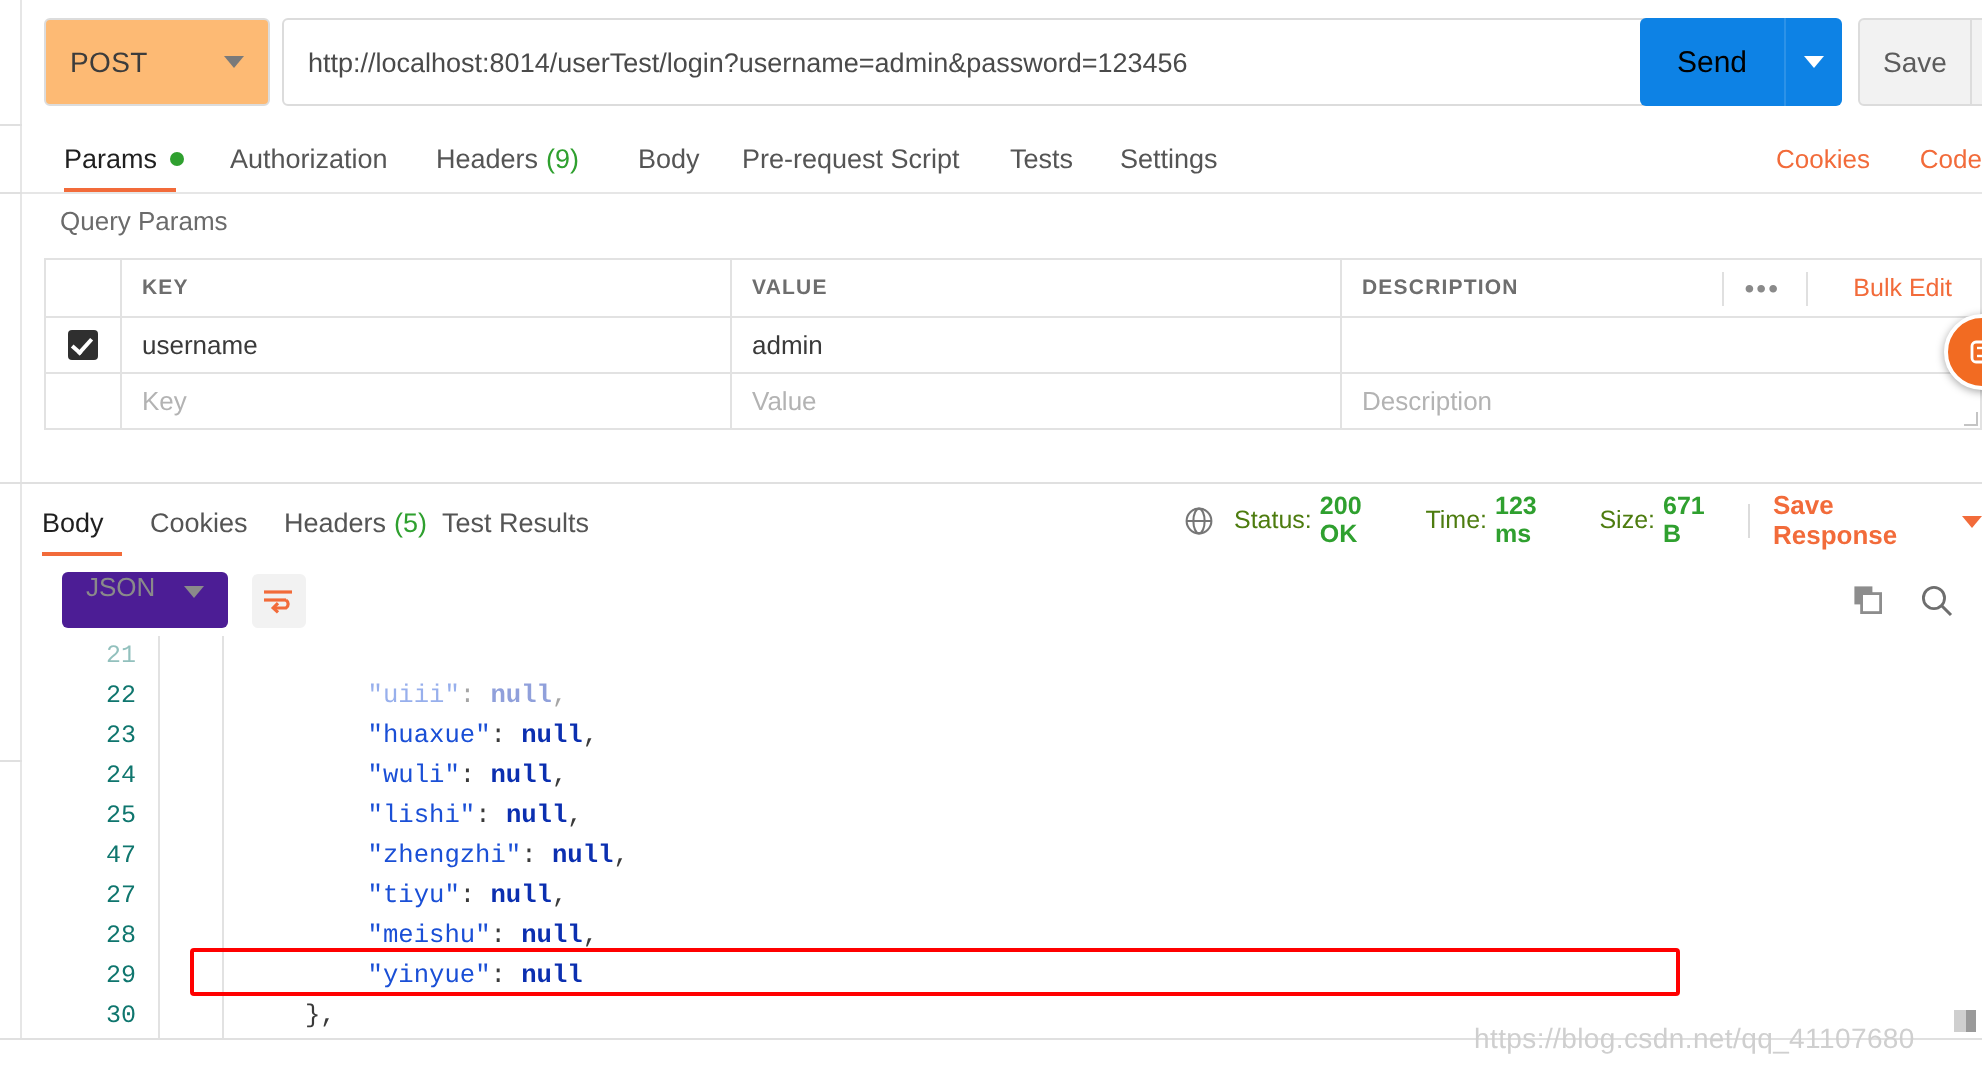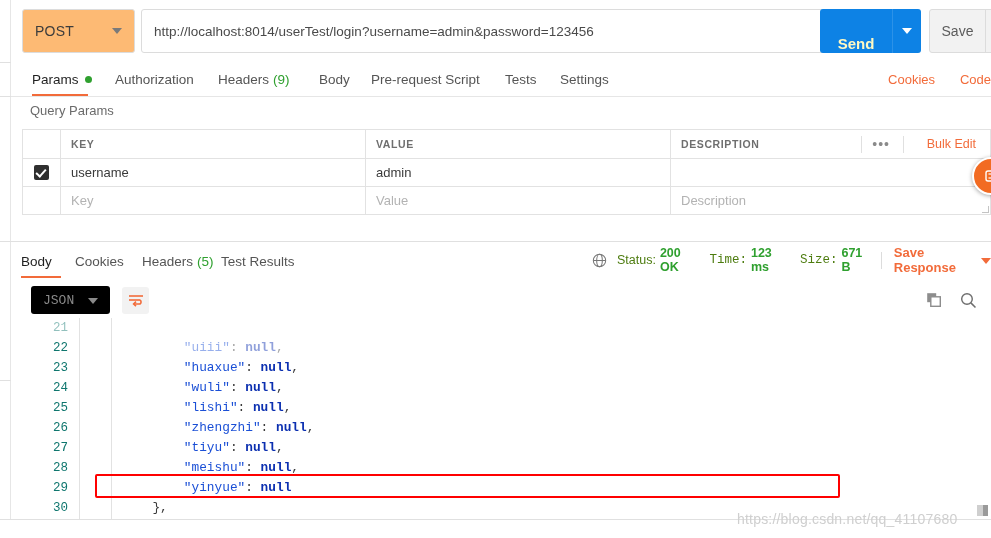--- a/index.html
+++ b/index.html
@@ -73,24 +73,24 @@
     white-space: nowrap; overflow: hidden;
   }
   .send-btn {
     position: absolute; left: 798px; top: 0;
     width: 101px; height: 44px;
     background: #0d82e5;
     border-radius: 3px;
     cursor: pointer;
   }
   .send-label {
-    position: absolute; left: 0; top: 12px;
+    position: absolute; left: 0; top: 0;
     width: 72px; height: 44px;
     display: flex; align-items: center; justify-content: center;
-    color: #fef9c3; font-size: 15px; font-weight: bold;
+    color: #000000; font-size: 15px; font-weight: normal;
   }
   .send-split {
     position: absolute; right: 0; top: 0;
     width: 29px; height: 44px;
     border-left: 1px solid #2c92e8;
     display: flex; align-items: center; justify-content: center;
     cursor: pointer;
   }
   .caret-white {
     width: 0; height: 0;
@@ -269,21 +269,21 @@
     position: absolute; left: 11px; top: 244px;
     width: 980px; height: 32px;
   }
   .resp-meta {
     position: absolute; top: 244px; height: 32px;
     display: flex; align-items: center;
     font-size: 12.5px;
   }
   .meta-lbl { color: #4d7c0f; }
   .meta-val { color: #2fa02f; font-weight: bold; margin-left: 4px; }
-  .meta-gap { margin-left: 14px; font-family: Liberation Mono, monospace; }
+  .meta-gap { margin-left: 14px; }
   .meta-sep {
     width: 1px; height: 17px; background: #dcdcdc; margin: 0 12px;
   }
   .save-resp {
     color: #f26b3a; font-size: 13px; font-weight: bold; cursor: pointer;
   }
   .globe-icon { margin-right: 10px; display: flex; align-items: center; }
 
   .body-toolbar {
     position: absolute; left: 22px; top: 286px;
@@ -294,25 +294,24 @@
     display: flex; align-items: center;
     background: #f2f2f2; border-radius: 3px; height: 28px;
   }
   .seg {
     padding: 0 15px; height: 28px;
     display: flex; align-items: center;
     font-size: 13px; color: #6b6b6b; cursor: pointer;
   }
   .seg.active { color: #1f1f1f; }
   .fmt-group {
-    display: flex; align-items: center;
-    background: #000000; border-radius: 3px;
+    display: flex; 
+    background: #4c1d95; border-radius: 3px;
     height: 28px; margin-left: 9px; padding: 0 12px;
     cursor: pointer;
-    font-family: Liberation Mono, monospace;
   }
   .fmt-label { font-size: 13px; color: #8a8a8a; }
   .wrap-btn {
     margin-left: 12px; width: 27px; height: 27px;
     background: #f2f2f2; border-radius: 3px;
     display: flex; align-items: center; justify-content: center;
     cursor: pointer;
   }
   .tb-icons {
     position: absolute; right: 14px; top: 286px;
@@ -603,21 +602,21 @@
   <div class="code-wrap">
     <div class="fold-col"></div>
     <div class="fold-col2"></div>
 
     <div class="gutter">
       <div class="gutter-line line-dim">21</div>
       <div class="gutter-line">22</div>
       <div class="gutter-line">23</div>
       <div class="gutter-line">24</div>
       <div class="gutter-line">25</div>
-      <div class="gutter-line">26</div>
+      <div class="gutter-line">47</div>
       <div class="gutter-line">27</div>
       <div class="gutter-line">28</div>
       <div class="gutter-line">29</div>
       <div class="gutter-line">30</div>
       <div class="gutter-line">31</div>
     </div>
 
     <div class="code-lines">
       <div class="cline line-dim">
         <span class="k-key">  "<span>uiii</span>"</span><span class="k-punc">: </span><span class="k-null">null</span><span class="k-punc">,</span>

